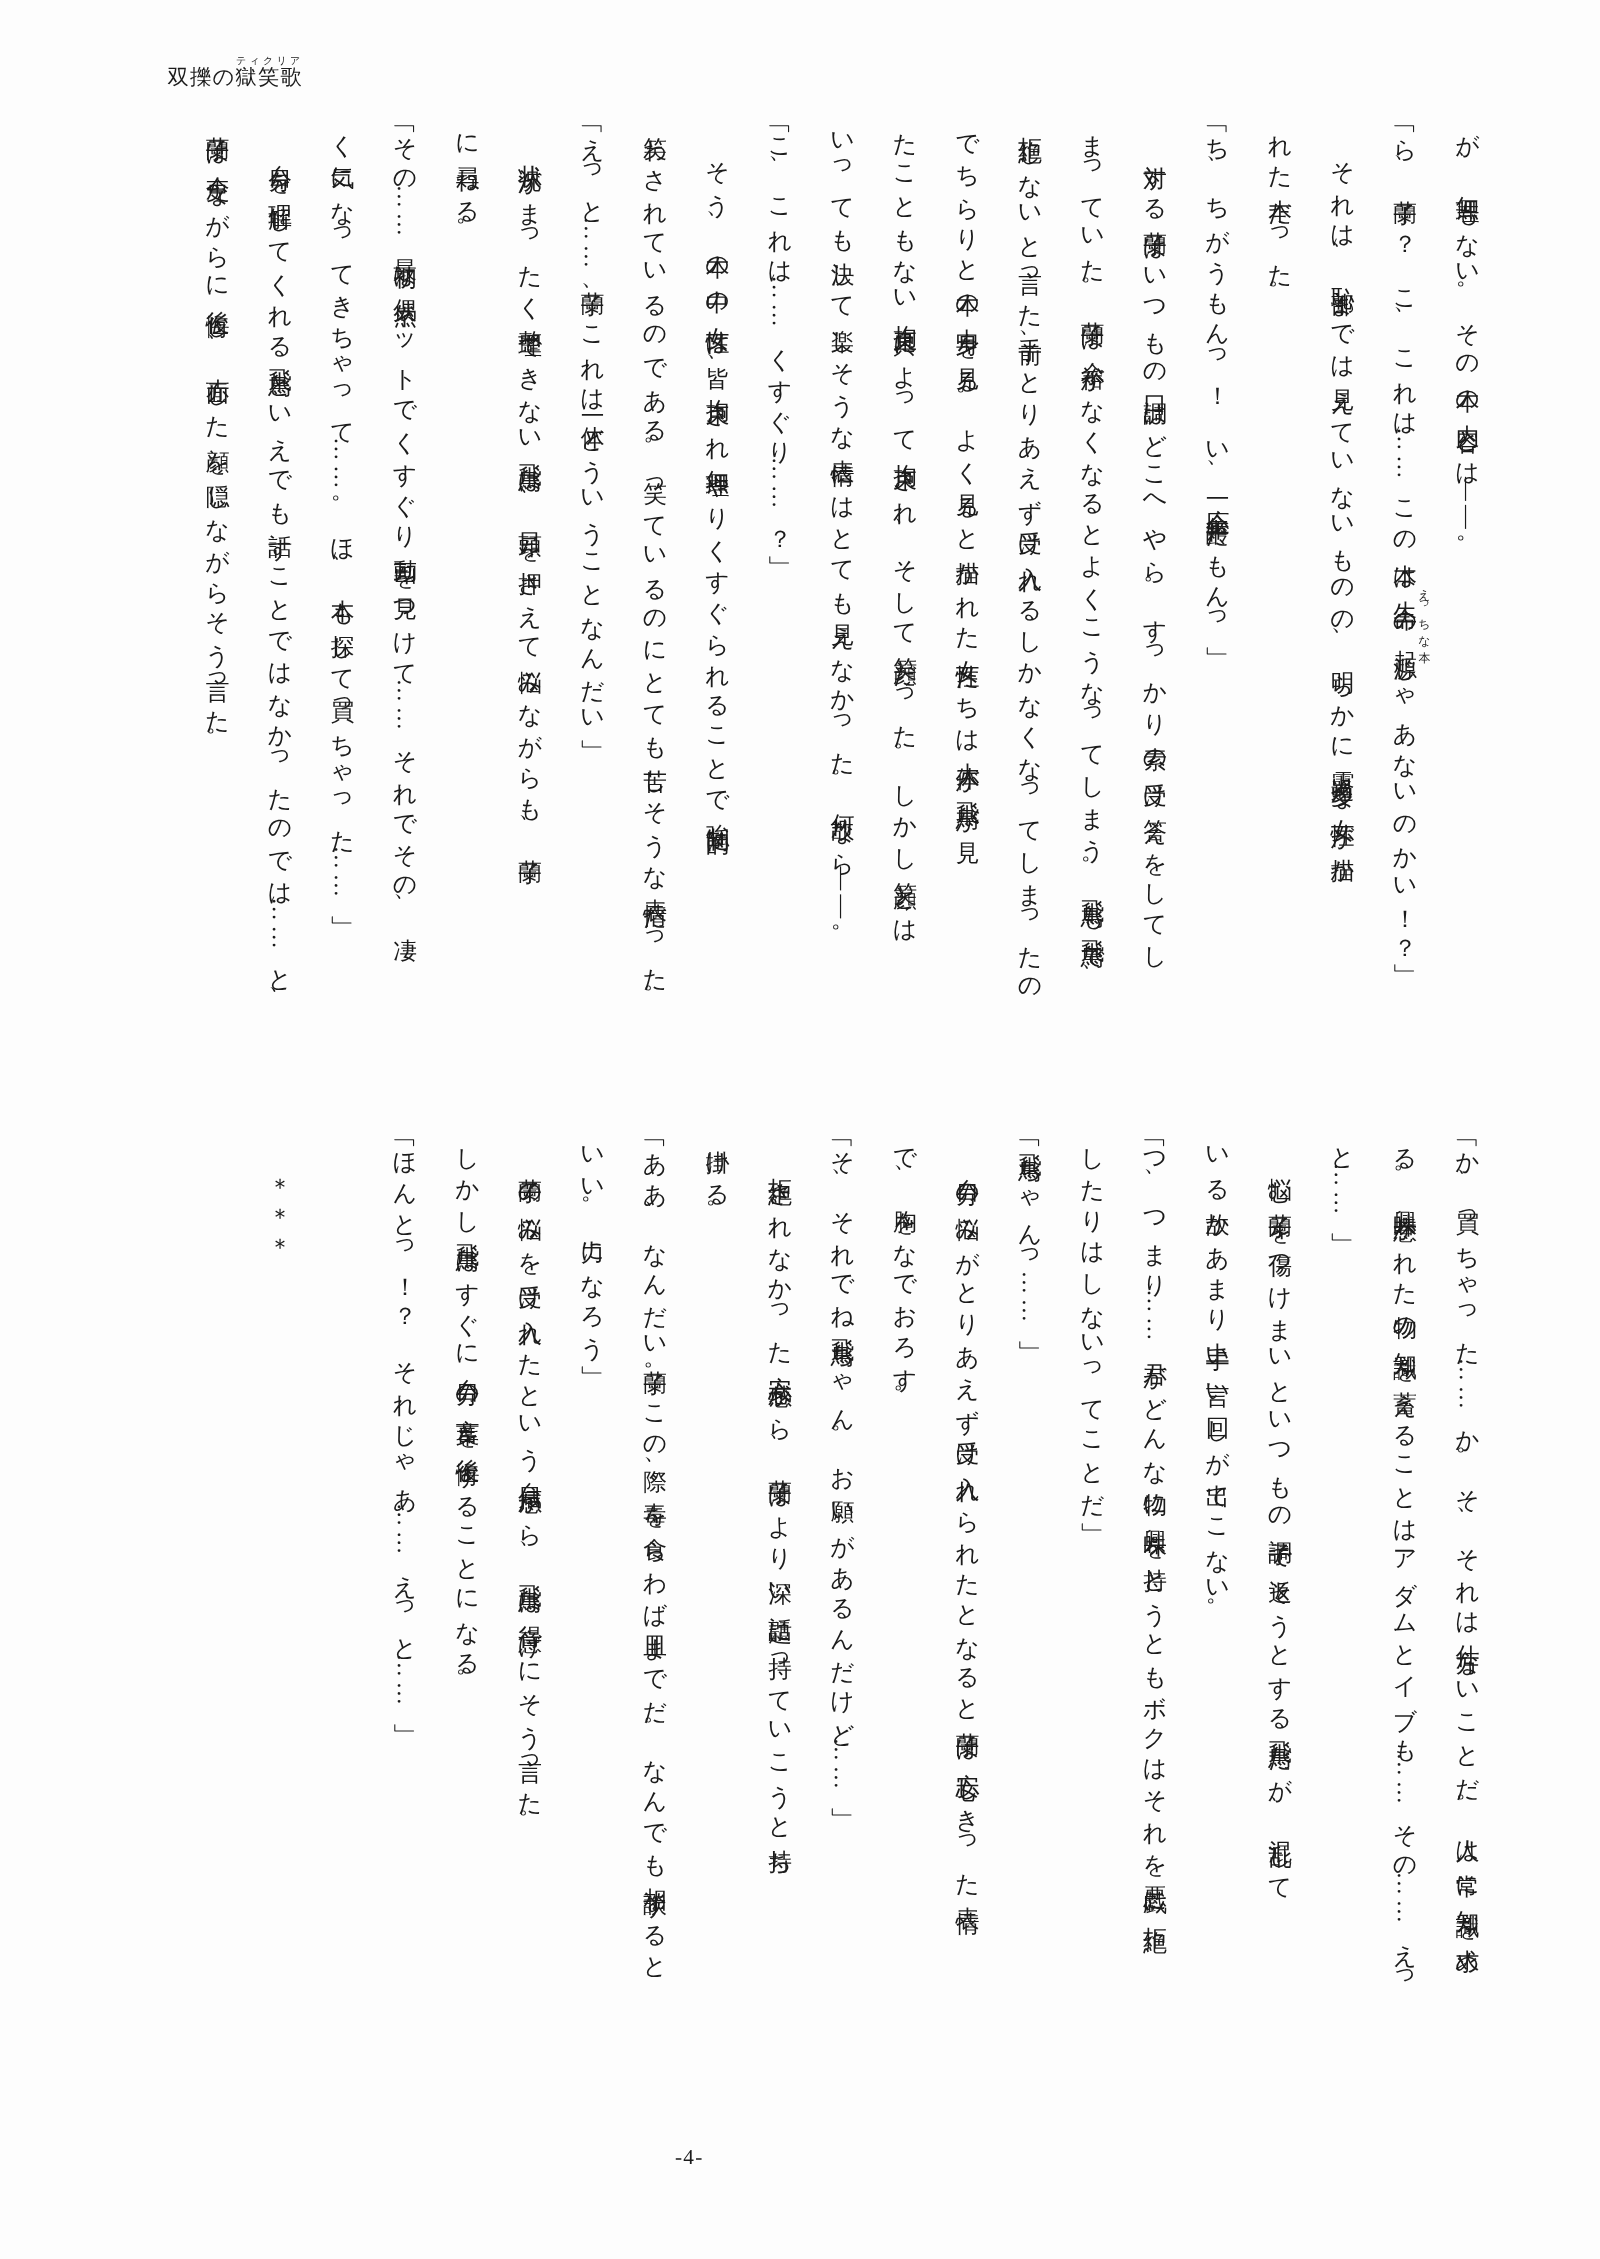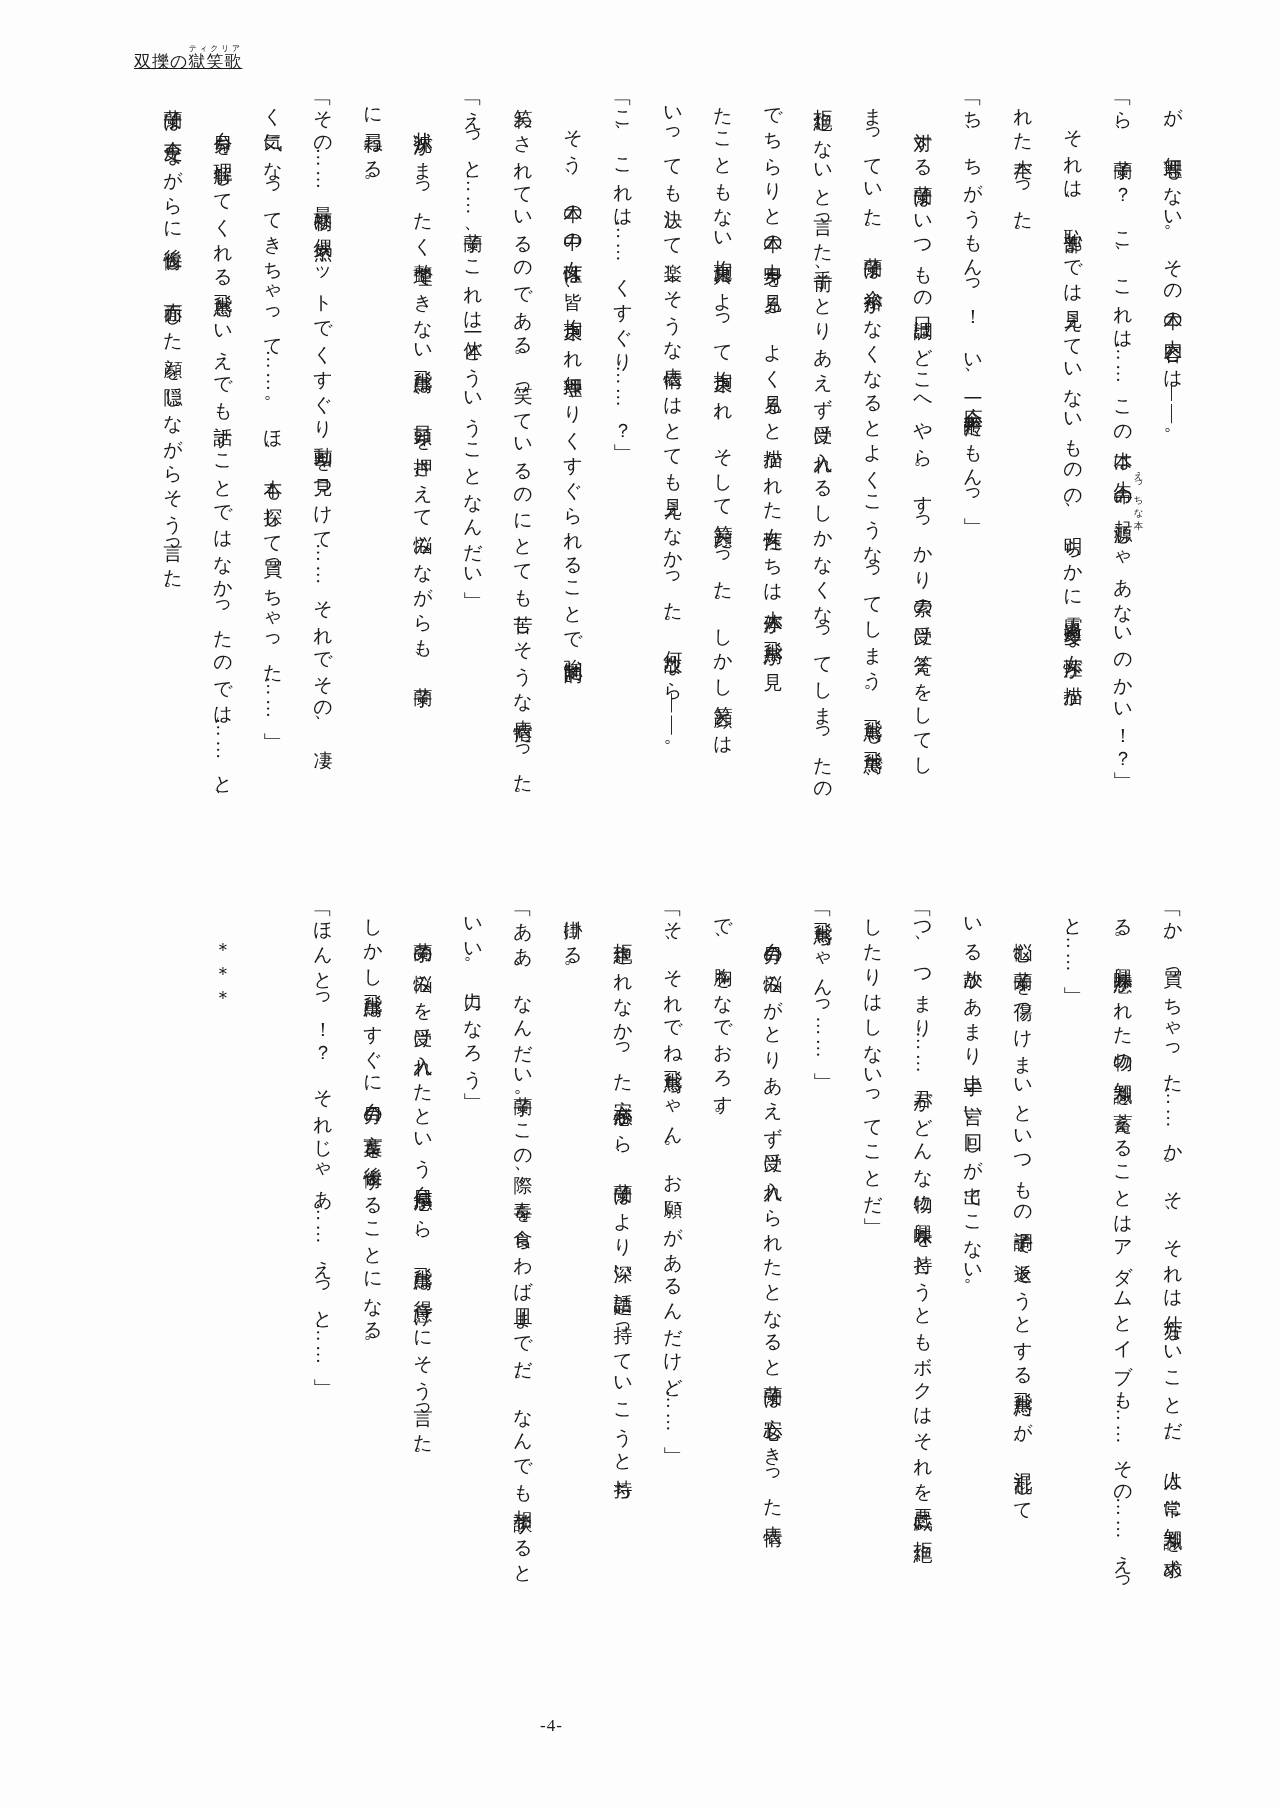--- a/index.html
+++ b/index.html
@@ -5,21 +5,21 @@
   html,body{margin:0;padding:0;}
   body{
     width:1280px;height:1807px;position:relative;
     background:#fdfdfd;color:#1b1b1b;
     font-family:"Liberation Serif","DejaVu Serif",serif;
     overflow:hidden;
   }
   
   .header{
     position:absolute;left:134px;top:44px;
-    font-size:17px;letter-spacing:1px;white-space:nowrap;text-decoration:underline;
+    font-size:17px;letter-spacing:1px;white-space:nowrap;
   }
   .header rt{font-size:8px;letter-spacing:2px;}
   
   .tier{
     position:absolute;right:82px;height:794px;
     writing-mode:vertical-rl;text-orientation:mixed;
   }
   .tier-1{top:94px;}
   .tier-2{top:905px;}
   .col{

